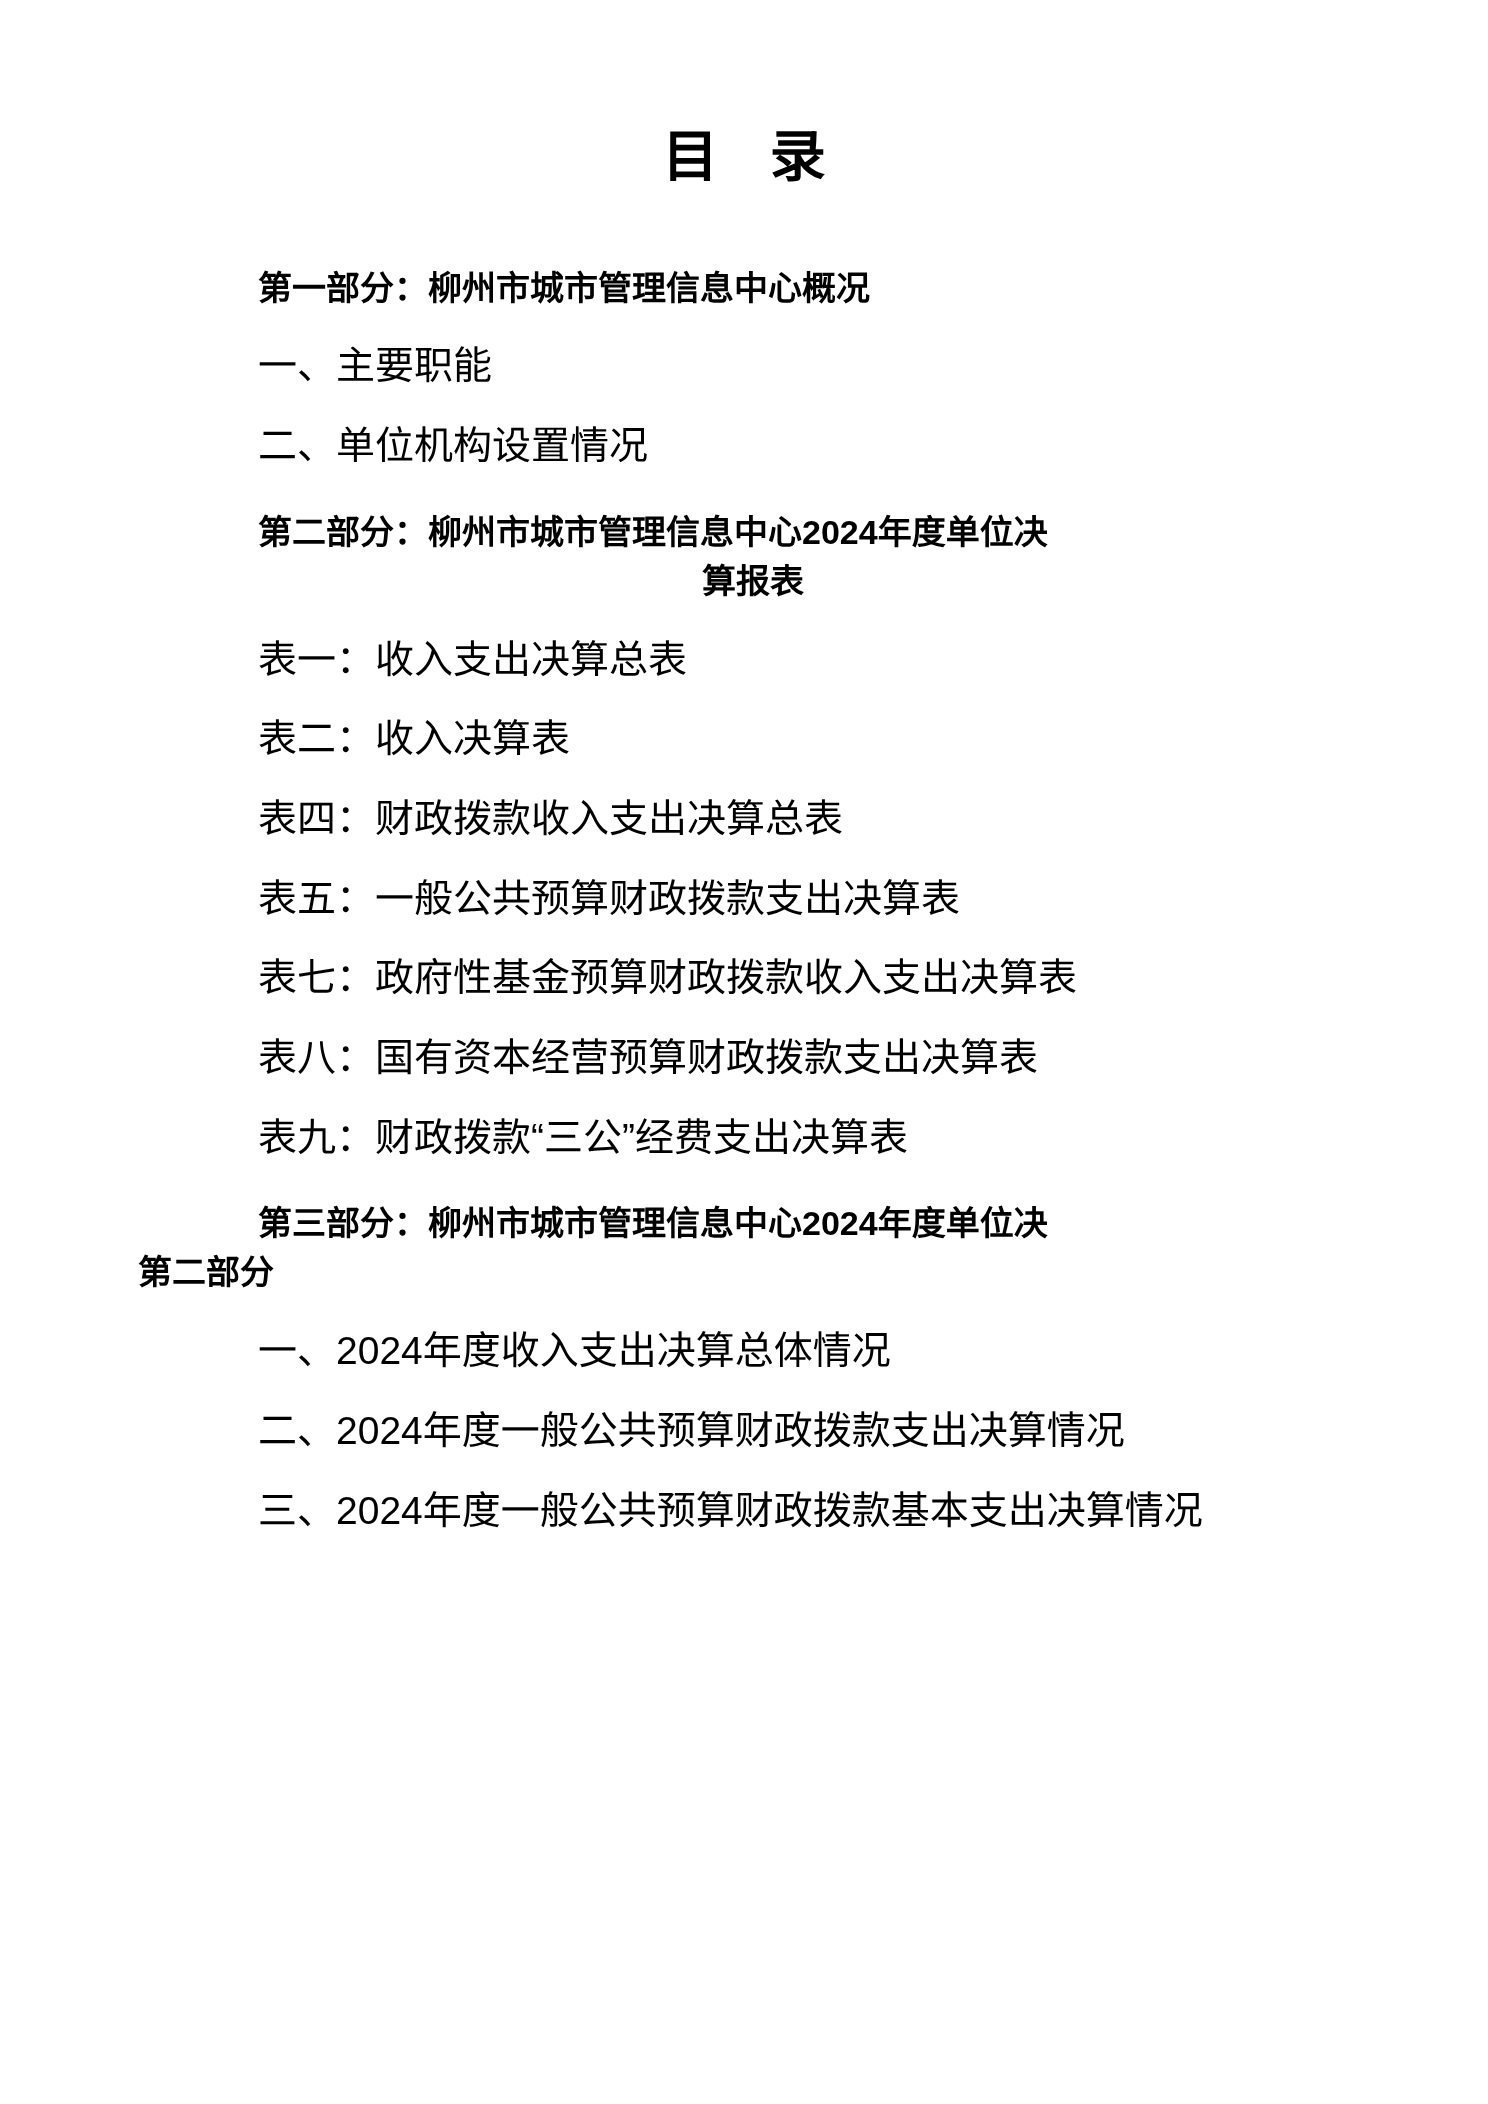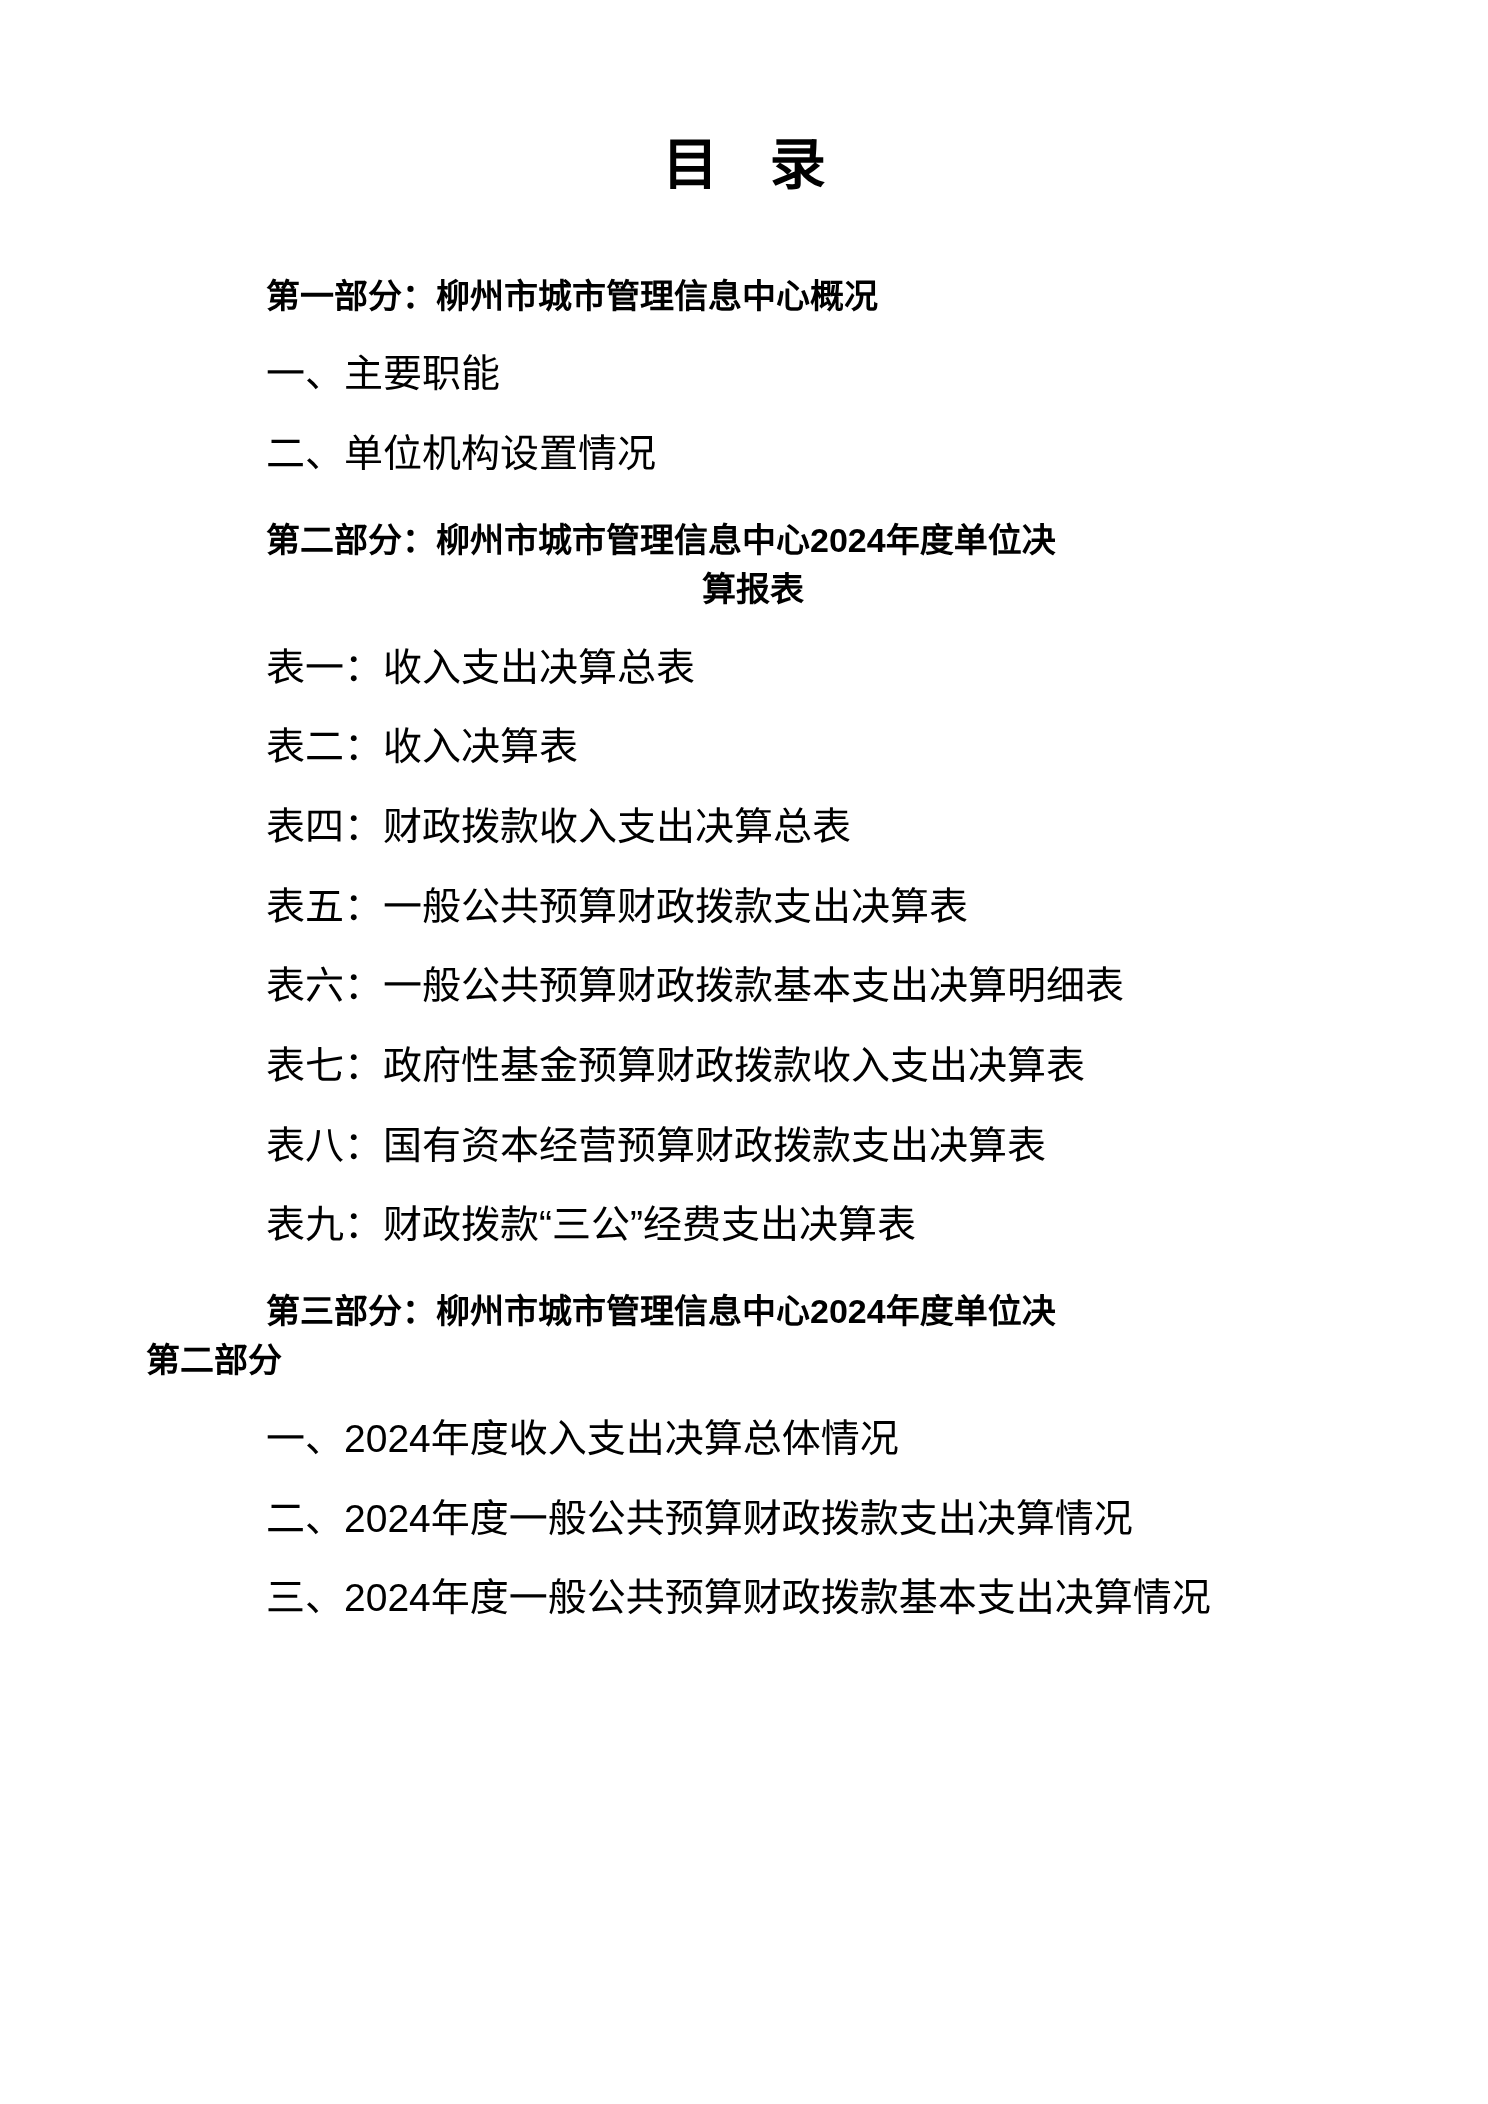--- a/index.html
+++ b/index.html
@@ -13,21 +13,21 @@
     height: 2104px;
     font-family: "Liberation Serif", "DejaVu Serif", serif;
     color: #000000;
     -webkit-font-smoothing: antialiased;
   }
   .page {
     position: relative;
     width: 1488px;
     height: 1656px;
     box-sizing: border-box;
-    padding: 8px;
+    padding: 0;
     overflow: hidden;
   }
   .doc-title {
     text-align: center;
     font-size: 56px;
     font-weight: 700;
     letter-spacing: 18px;
     margin: 0;
     padding-top: 126px;
     padding-left: 18px;
@@ -79,21 +79,20 @@
 
     <div class="spacer-top">
       <p class="line part-heading" style="margin-bottom:4px;">第二部分：柳州市城市管理信息中心2024年度单位决</p>
       <p class="line part-heading" style="margin-left:-120px;text-align:center;">算报表</p>
     </div>
 
     <p class="line sub-item">表一：收入支出决算总表</p>
     <p class="line sub-item">表二：收入决算表</p>
     <p class="line sub-item">表四：财政拨款收入支出决算总表</p>
     <p class="line sub-item">表五：一般公共预算财政拨款支出决算表</p>
-    <p class="line sub-item">表六：一般公共预算财政拨款基本支出决算明细表</p>
     <p class="line sub-item">表七：政府性基金预算财政拨款收入支出决算表</p>
     <p class="line sub-item">表八：国有资本经营预算财政拨款支出决算表</p>
     <p class="line sub-item">表九：财政拨款“三公”经费支出决算表</p>
 
     <div class="spacer-top">
       <p class="line part-heading" style="margin-bottom:4px;">第三部分：柳州市城市管理信息中心2024年度单位决</p>
       <p class="line part-heading" style="margin-left:-120px;">第二部分</p>
     </div>
 
     <p class="line sub-item">一、2024年度收入支出决算总体情况</p>

